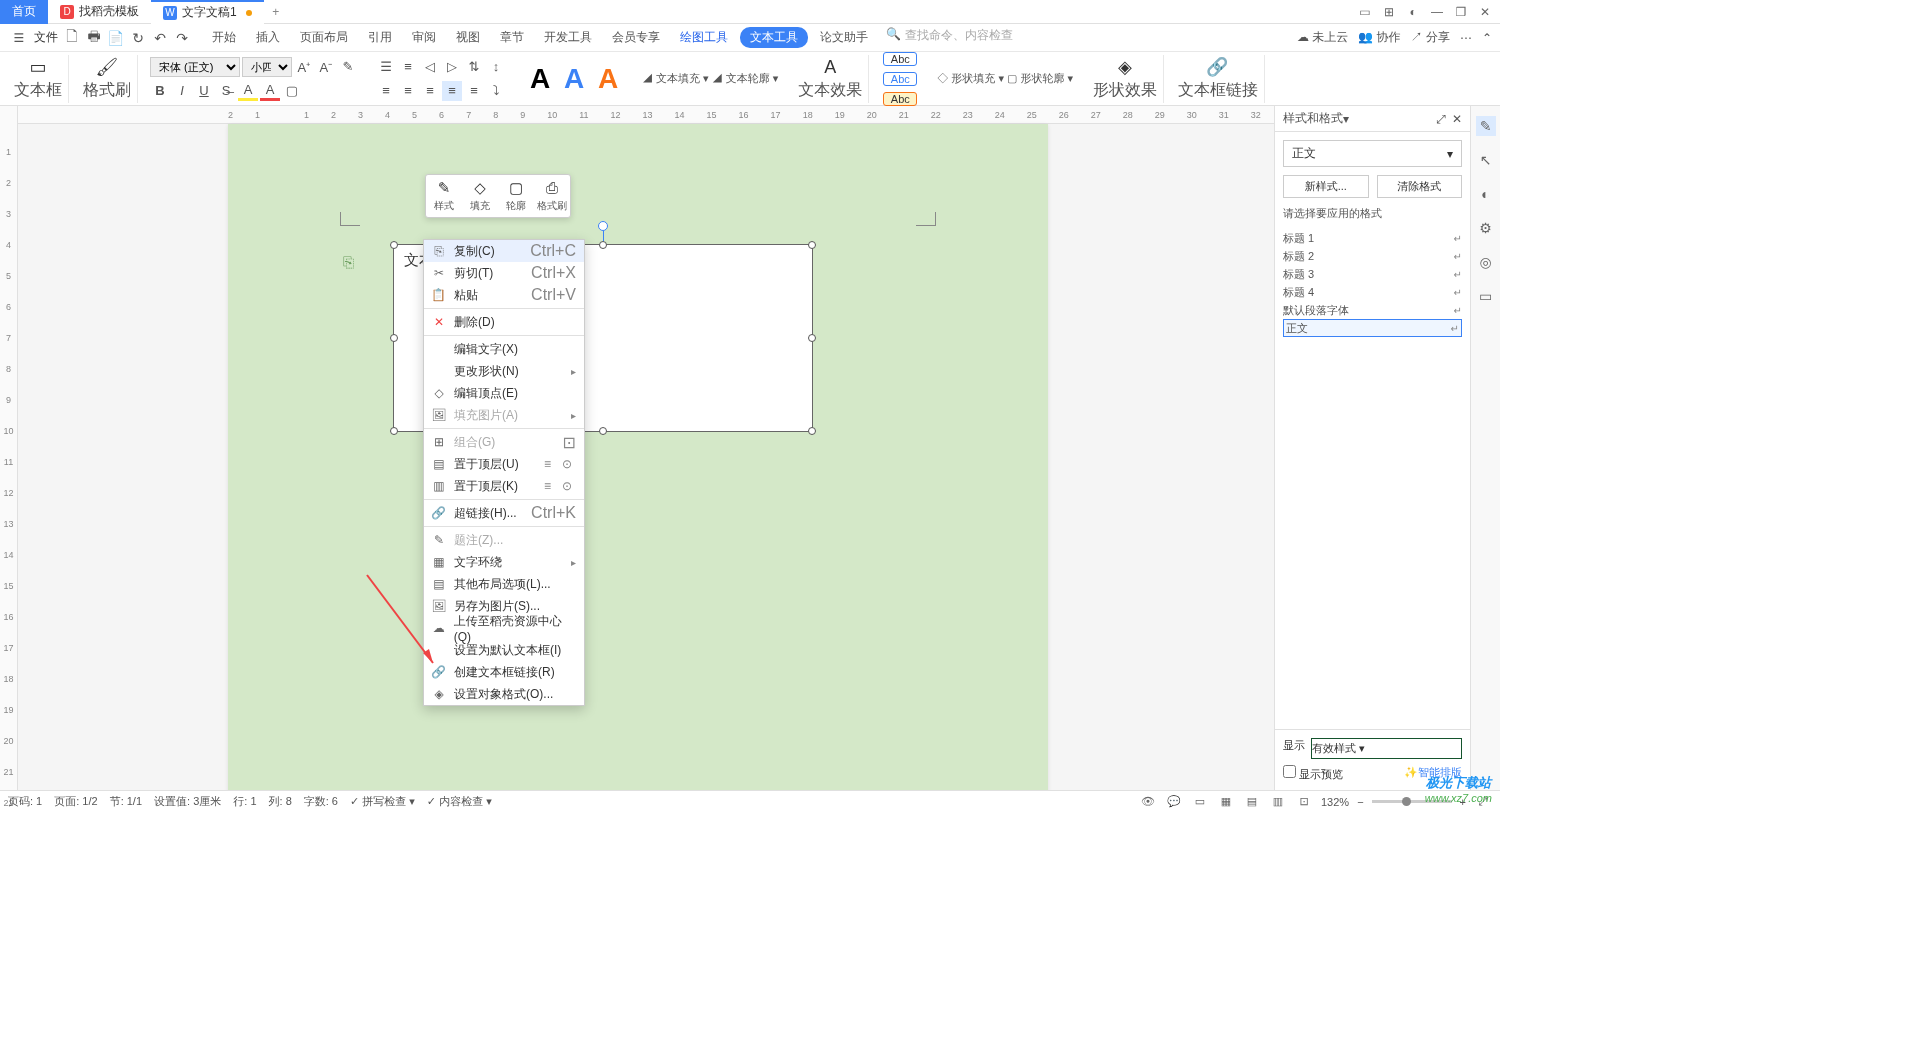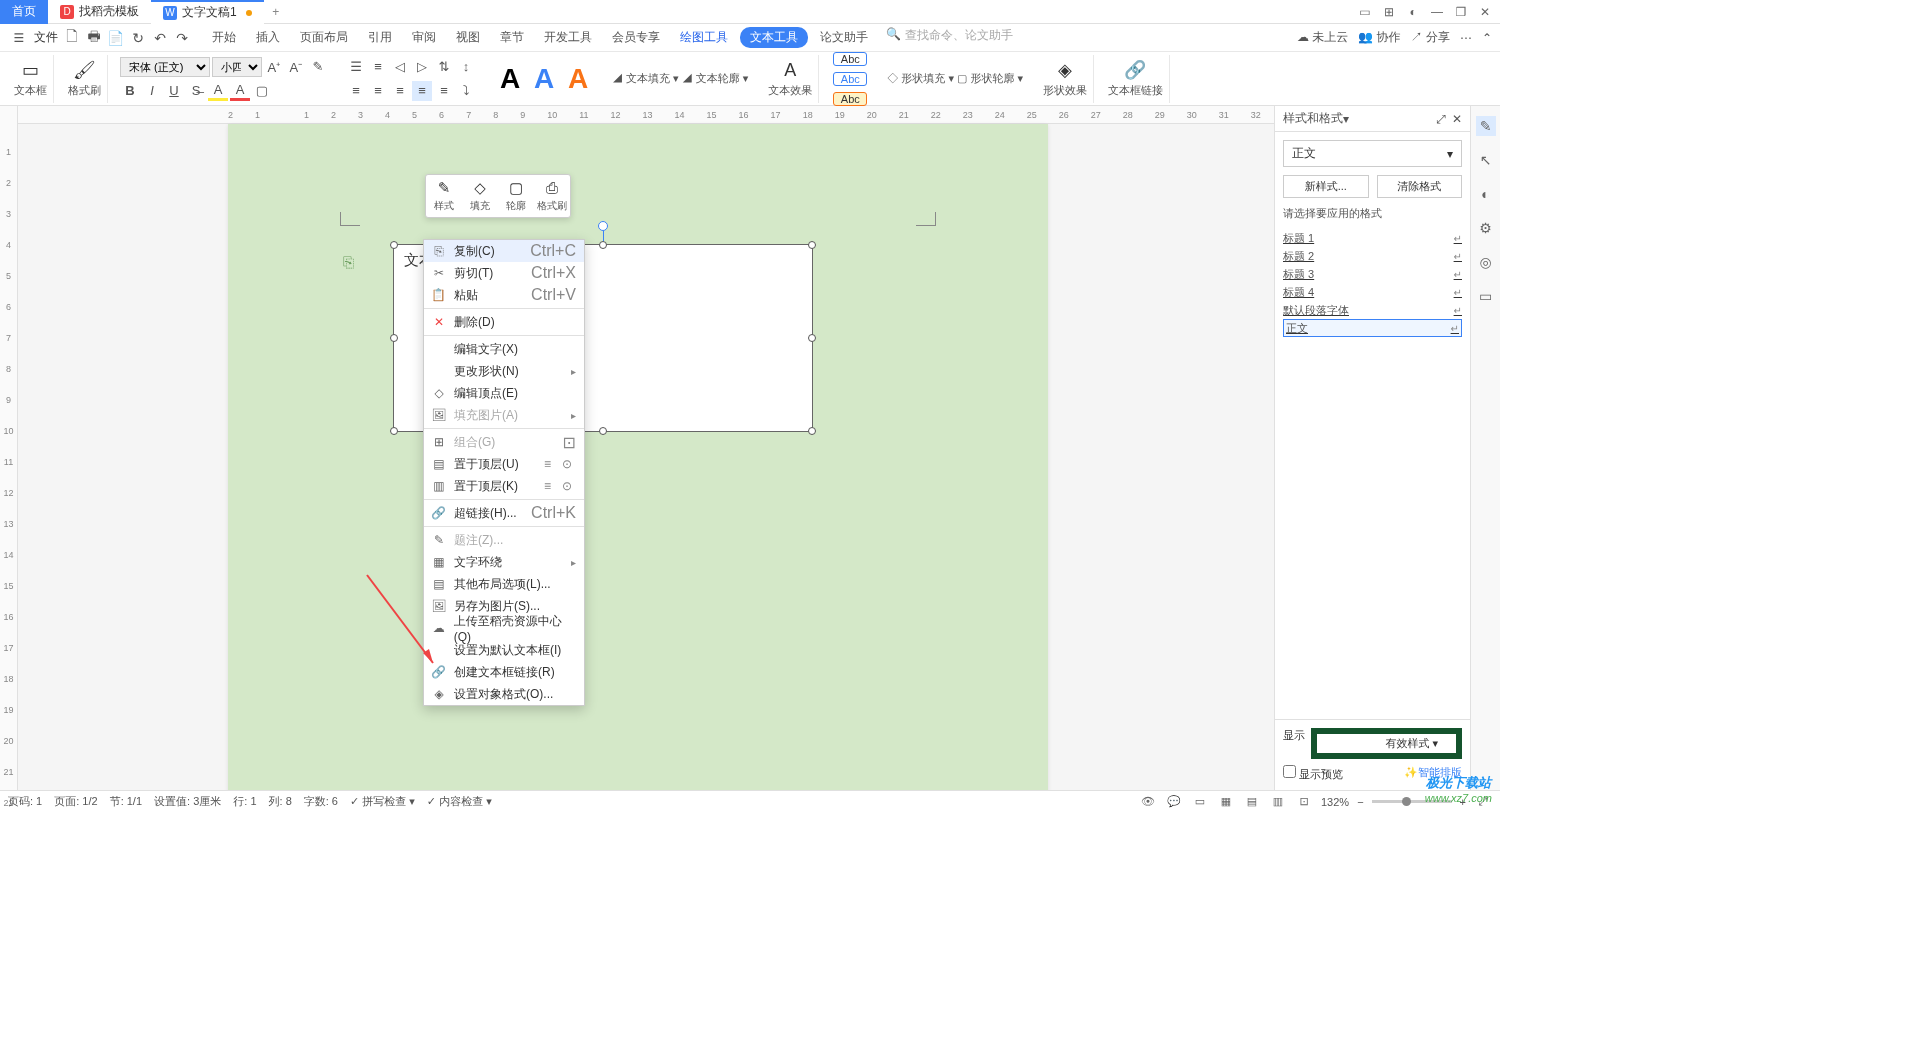--- a/index.html
+++ b/index.html
@@ -21,21 +21,21 @@
 .menu-tabs { display: flex; gap: 4px; margin-left: 8px; justify-content: center; }
 .menu-tab { padding: 2px 8px; color: #555; }
 .menu-tab.blue { color: #2563eb; }
 .menu-tab.pill { background: #3b82f6; color: #fff; border-radius: 10px; padding: 2px 10px; }
 .right-actions { margin-left: auto; display: flex; gap: 10px; align-items: center; color: #555; }
 
 .ribbon { height: 54px; display: flex; align-items: center; padding: 0 8px; gap: 8px; border-bottom: 1px solid #e0e0e0; }
 .ribbon-group { display: flex; flex-direction: column; align-items: center; gap: 2px; padding: 0 6px; border-right: 1px solid #e8e8e8; height: 48px; justify-content: center; }
 .ribbon-group.noborder { border-right: none; }
 .ribbon-icon { width: 22px; height: 22px; display: flex; align-items: center; justify-content: center; font-size: 18px; }
-.ribbon-label { font-size: 11px; color: #555; }
+.ribbon-label { font-size: 16px; color: #555; }
 .font-controls { display: flex; flex-direction: column; gap: 4px; }
 .font-row { display: flex; gap: 2px; align-items: center; }
 .font-select { border: 1px solid #ccc; padding: 1px 4px; font-size: 11px; height: 20px; }
 .sm-btn { width: 20px; height: 20px; display: flex; align-items: center; justify-content: center; color: #555; font-size: 13px; border: none; background: none; }
 .para-grp { display: flex; flex-direction: column; gap: 4px; }
 .para-row { display: flex; gap: 2px; }
 .big-A { font-size: 28px; font-weight: bold; display: flex; align-items: center; justify-content: center; width: 28px; }
 .abc-box { width: 34px; height: 24px; border: 1px solid; border-radius: 3px; display: flex; align-items: center; justify-content: center; font-size: 11px; }
 .txt-opts { display: flex; flex-direction: row; gap: 3px; font-size: 11px; color: #555; }
 
@@ -69,27 +69,27 @@
 .ctx-extra { margin-left: auto; display: flex; gap: 4px; }
 .ctx-sm-icon { width: 14px; color: #888; }
 
 .side-panel { width: 196px; background: #fff; border-left: 1px solid #e0e0e0; display: flex; flex-direction: column; }
 .sp-header { height: 26px; display: flex; align-items: center; padding: 0 8px; border-bottom: 1px solid #e0e0e0; color: #555; }
 .sp-close { margin-left: auto; display: flex; gap: 6px; }
 .sp-style-sel { margin: 8px; border: 1px solid #ccc; padding: 4px 8px; display: flex; align-items: center; }
 .sp-btns { display: flex; gap: 8px; padding: 0 8px; }
 .sp-btn { flex: 1; border: 1px solid #ccc; padding: 3px; text-align: center; font-size: 11px; }
 .sp-prompt { padding: 8px; color: #555; font-size: 11px; }
-.sp-list { padding: 0 8px; text-decoration: underline; }
+.sp-list { padding: 0 8px; }
 .sp-item { height: 18px; display: flex; align-items: center; font-size: 11px; color: #555; }
 .sp-item.sel { border: 1px solid #3b82f6; background: #eff6ff; padding: 0 2px; }
 .sp-ret { margin-left: auto; color: #888; font-size: 10px; }
 .sp-footer { margin-top: auto; padding: 8px; border-top: 1px solid #e0e0e0; font-size: 11px; }
 .sp-show { display: flex; gap: 6px; margin-bottom: 6px; }
-.sp-sel2 { flex: 1; border: 6px solid #14532d; padding: 2px 18px; text-align: right; }
+.sp-sel2 { flex: 1; border: 1px solid #14532d; padding: 2px 0; }
 
 .right-bar { width: 30px; background: #f8f8f8; border-left: 1px solid #e0e0e0; display: flex; flex-direction: column; align-items: center; padding-top: 10px; gap: 14px; }
 .rb-icon { width: 20px; height: 20px; display: flex; align-items: center; justify-content: center; color: #666; font-size: 14px; }
 
 .statusbar { height: 22px; background: #fff; border-top: 1px solid #e0e0e0; display: flex; align-items: center; padding: 0 8px; gap: 12px; font-size: 11px; color: #555; }
 .sb-right { margin-left: auto; display: flex; gap: 8px; align-items: center; }
 .sb-icon { width: 18px; height: 18px; display: flex; align-items: center; justify-content: center; color: #666; }
 .zoom-slider { width: 80px; height: 3px; background: #ccc; position: relative; }
 .zoom-thumb { position: absolute; top: -3px; left: 30px; width: 9px; height: 9px; background: #888; border-radius: 50%; }
 
@@ -141,21 +141,21 @@
     <span class="menu-tab">引用</span>
     <span class="menu-tab">审阅</span>
     <span class="menu-tab">视图</span>
     <span class="menu-tab">章节</span>
     <span class="menu-tab">开发工具</span>
     <span class="menu-tab">会员专享</span>
     <span class="menu-tab blue">绘图工具</span>
     <span class="menu-tab pill">文本工具</span>
     <span class="menu-tab">论文助手</span>
     <span style="color:#aaa;margin-left:6px">🔍</span>
-    <span style="color:#aaa">查找命令、论文助手</span>
+    <span style="color:#aaa">查找命令、内容检查</span>
   </div>
   <div class="right-actions">
     <span>☁ <span>未上云</span></span>
     <span>👥 <span>协作</span></span>
     <span>↗ <span>分享</span></span>
     <span>⋯</span>
     <span>⌃</span>
   </div>
 </div>
 

